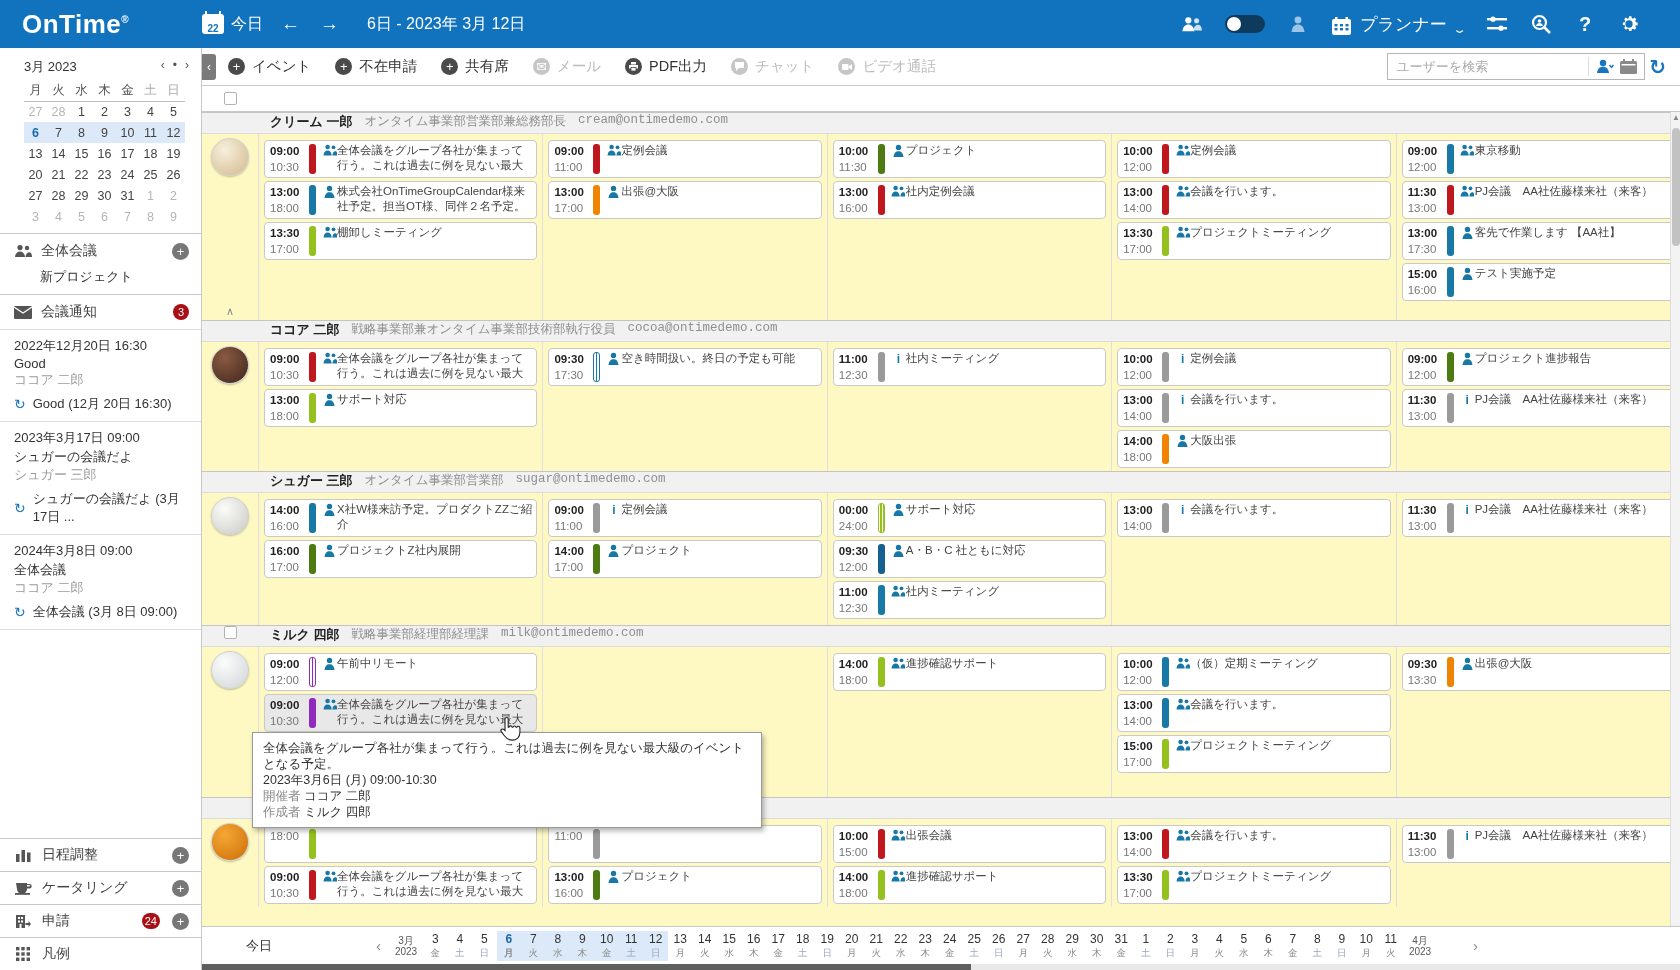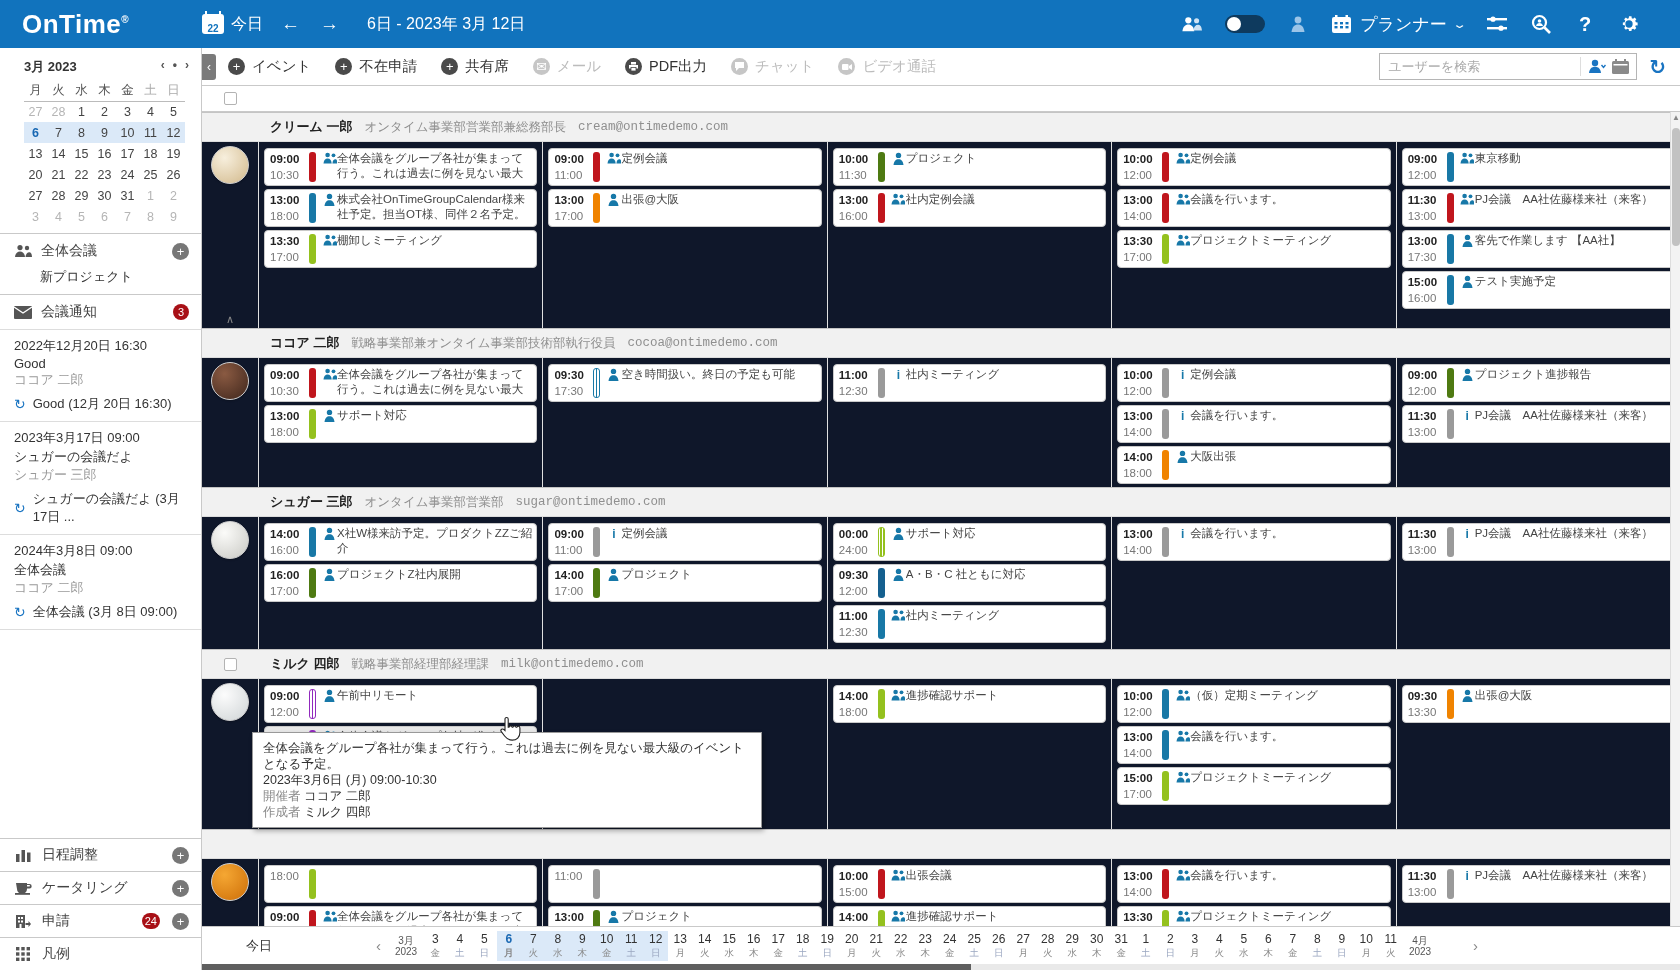--- a/index.html
+++ b/index.html
@@ -1,41 +1,41 @@
 <!DOCTYPE html>
 <html><head>
 <meta charset="utf-8">
 <style>
   html,body{margin:0;padding:0;background:#666;}
   *{box-sizing:border-box;font-family:"Liberation Sans","DejaVu Sans",sans-serif;}
-  .app{position:relative;width:1680px;height:970px;background:#0f172a;overflow:hidden;}
+  .app{position:relative;width:1680px;height:970px;background:#fef9c3;overflow:hidden;}
   
   .hdr{height:48px;background:#1173bd;display:flex;align-items:center;color:#fff;}
   .logo{width:202px;font-size:26px;font-weight:bold;padding-left:22px;letter-spacing:.5px;}
   .logo sup{font-size:10px;}
   .hdr-left{display:flex;align-items:center;gap:16px;}
   .today-btn{display:flex;align-items:center;gap:7px;font-size:16px;cursor:pointer;}
   .calico{width:22px;height:20px;background:#fff;border-radius:3px;color:#1173bd;font-size:10px;font-weight:bold;display:flex;align-items:flex-end;justify-content:center;position:relative;}
   .calico:before{content:"";position:absolute;top:-3px;left:3px;right:3px;height:4px;border-left:2px solid #fff;border-right:2px solid #fff;}
   .navarr{font-size:19px;cursor:pointer;padding:0 2px;}
   .hdate{font-size:16px;margin-left:10px;}
   .hdr-right{margin-left:auto;display:flex;align-items:center;gap:22px;padding-right:40px;}
   .hico{width:22px;height:22px;display:flex;align-items:center;justify-content:center;cursor:pointer;}
   .toggle{width:40px;height:18px;background:#0e3a5e;border-radius:9px;position:relative;cursor:pointer;}
   .knob{position:absolute;left:2px;top:2px;width:14px;height:14px;background:#fff;border-radius:50%;}
-  .viewsel{display:flex;align-items:center;gap:8px;font-size:17px;cursor:pointer;}
+  .viewsel{display:flex;align-items:flex-end;gap:8px;font-size:17px;cursor:pointer;}
   .chev{font-size:11px;transform:scaleX(1.6);}
   .qmark{font-size:20px;font-weight:bold;}
   
   .bodyrow{display:flex;height:922px;}
   .sidebar{width:202px;border-right:1px solid #c9c9c9;background:#fff;flex:none;display:flex;flex-direction:column;overflow:hidden;}
   .main{flex:1;display:flex;flex-direction:column;min-width:0;position:relative;}
   
   .mcal{padding:10px 12px 6px 24px;}
-  .mcal-head{display:flex;font-size:13px;font-weight:bold;color:#333;margin-bottom:4px;}
+  .mcal-head{display:flex;font-size:13px;font-weight:normal;color:#333;margin-bottom:4px;}
   .mcal-nav{margin-left:auto;color:#555;display:flex;gap:8px;font-size:12px;}
   .mcal-nav span{cursor:pointer;}
   table.mc{border-collapse:collapse;}
   .mc td,.mc th{width:23px;height:21px;text-align:center;font-size:12.5px;font-weight:normal;color:#444;cursor:pointer;}
   .mc th{color:#555;border-bottom:1px solid #bbb;cursor:default;}
   .mc th.we{color:#aaa;}
   .mc td.m{color:#b5b5b5;}
   .mc tr.hl td{background:#dbe9f8;}
   .mc td.sel{color:#1968b3;font-weight:bold;}
   .sect{border-top:1px solid #c9c9c9;padding:8px 12px 8px 14px;display:flex;align-items:center;gap:9px;color:#444;font-size:14px;}
@@ -54,33 +54,33 @@
   .tool .badge{margin-left:auto;}
   .tool .badge + .plus{margin-left:2px;}
   .sico{width:18px;height:16px;flex:none;display:flex;align-items:center;justify-content:center;}
   
   .tbar{height:38px;border-bottom:1px solid #c9c9c9;display:flex;align-items:center;gap:24px;padding-left:26px;position:relative;background:#fff;}
   .collapse-tab{position:absolute;left:0;top:6px;width:14px;height:26px;background:#7a7a7a;color:#fff;font-size:12px;display:flex;align-items:center;justify-content:center;border-radius:0 3px 3px 0;cursor:pointer;}
   .tbtn{display:flex;align-items:center;gap:7px;font-size:14.5px;color:#333;cursor:pointer;}
   .tbtn .cir{width:17px;height:17px;border-radius:50%;background:#4a4a4a;color:#fff;font-size:13px;display:flex;align-items:center;justify-content:center;}
   .tbtn.dis{color:#bcbcbc;cursor:default;}
   .tbtn.dis .cir{background:#c6c6c6;}
-  .usearch{margin-left:auto;margin-right:14px;display:flex;align-items:center;gap:12px;}
+  .usearch{margin-left:auto;margin-right:14px;display:flex;align-items:center;gap:4px;}
   .sbox{width:258px;height:27px;border:1px solid #b5b5b5;display:flex;align-items:center;background:#fff;}
   .sbox input{flex:1;border:0;outline:0;font-size:13px;padding:0 8px;color:#333;min-width:0;}
   .sbox input::placeholder{color:#a8a8a8;}
   .sboxic{display:flex;align-items:center;gap:6px;border-left:1px solid #ddd;padding:0 7px;height:19px;}
   .refresh{color:#1974c2;font-size:20px;font-weight:bold;cursor:pointer;}
   
   .dhrow{display:flex;height:26px;align-items:center;border-bottom:1px solid #c9c9c9;background:#fff;flex:none;}
   .railslot{width:56px;flex:none;display:flex;justify-content:center;}
   .cb{width:13px;height:13px;border:1px solid #b3b3b3;border-radius:2px;background:#fff;cursor:pointer;}
   .dhc{flex:1;text-align:center;font-size:13px;color:#333;border-left:1px solid #ddd;}
   .rows{flex:1;overflow:hidden;}
-  .band{display:flex;align-items:center;height:30px;background:#f1f1f1;border-top:1px solid #c4c4c4;border-bottom:1px solid #dcdcdc;font-size:13px;gap:12px;}
+  .band{display:flex;height:22px;background:#f1f1f1;border-top:1px solid #c4c4c4;border-bottom:1px solid #dcdcdc;font-size:13px;gap:12px;}
   .band .railslot{justify-content:center;}
   .bname{font-weight:bold;color:#222;}
   .btitle,.bemail{color:#8f8f8f;font-size:12.5px;font-family:Liberation Mono, monospace;}
   .cells{display:flex;}
   .rail{width:56px;flex:none;position:relative;}
   .avatar{width:38px;height:38px;border-radius:50%;margin:4px auto 0;border:1px solid #d0d0d0;box-shadow:0 1px 2px rgba(0,0,0,.25);}
   .collapsebtn{position:absolute;bottom:2px;left:0;right:0;text-align:center;color:#888;font-size:11px;cursor:pointer;}
   .daycell{flex:1;border-left:1px solid #e0e0e0;padding-top:6px;min-width:0;}
   .r1 .daycell{min-height:186px;}
   .r2 .daycell{min-height:124px;}

